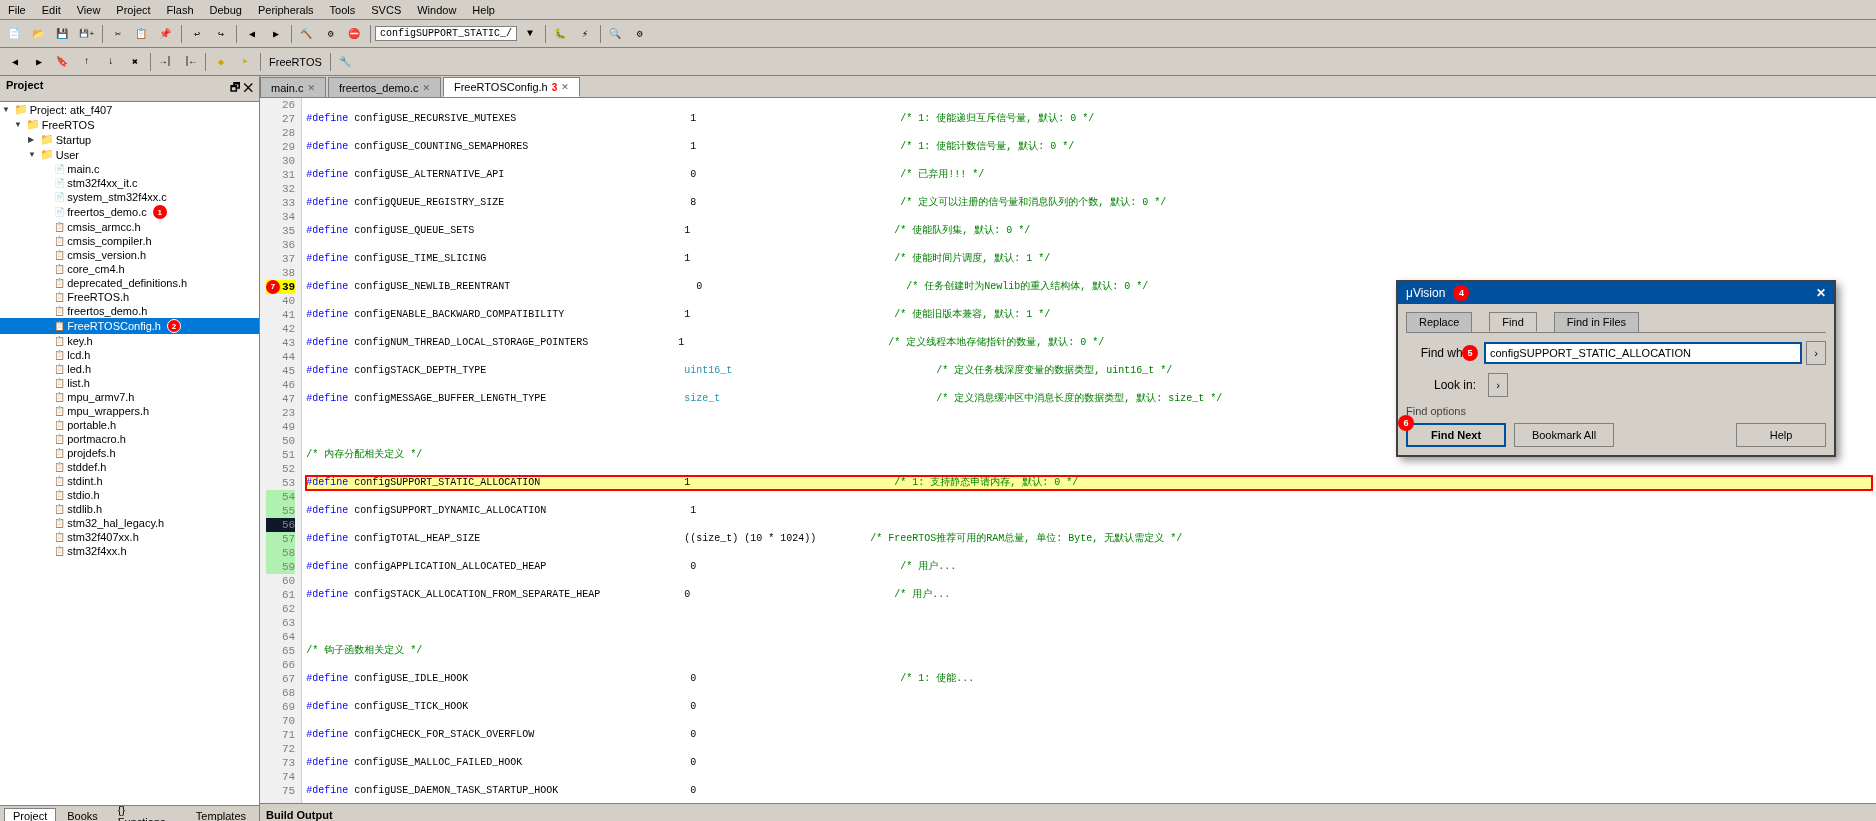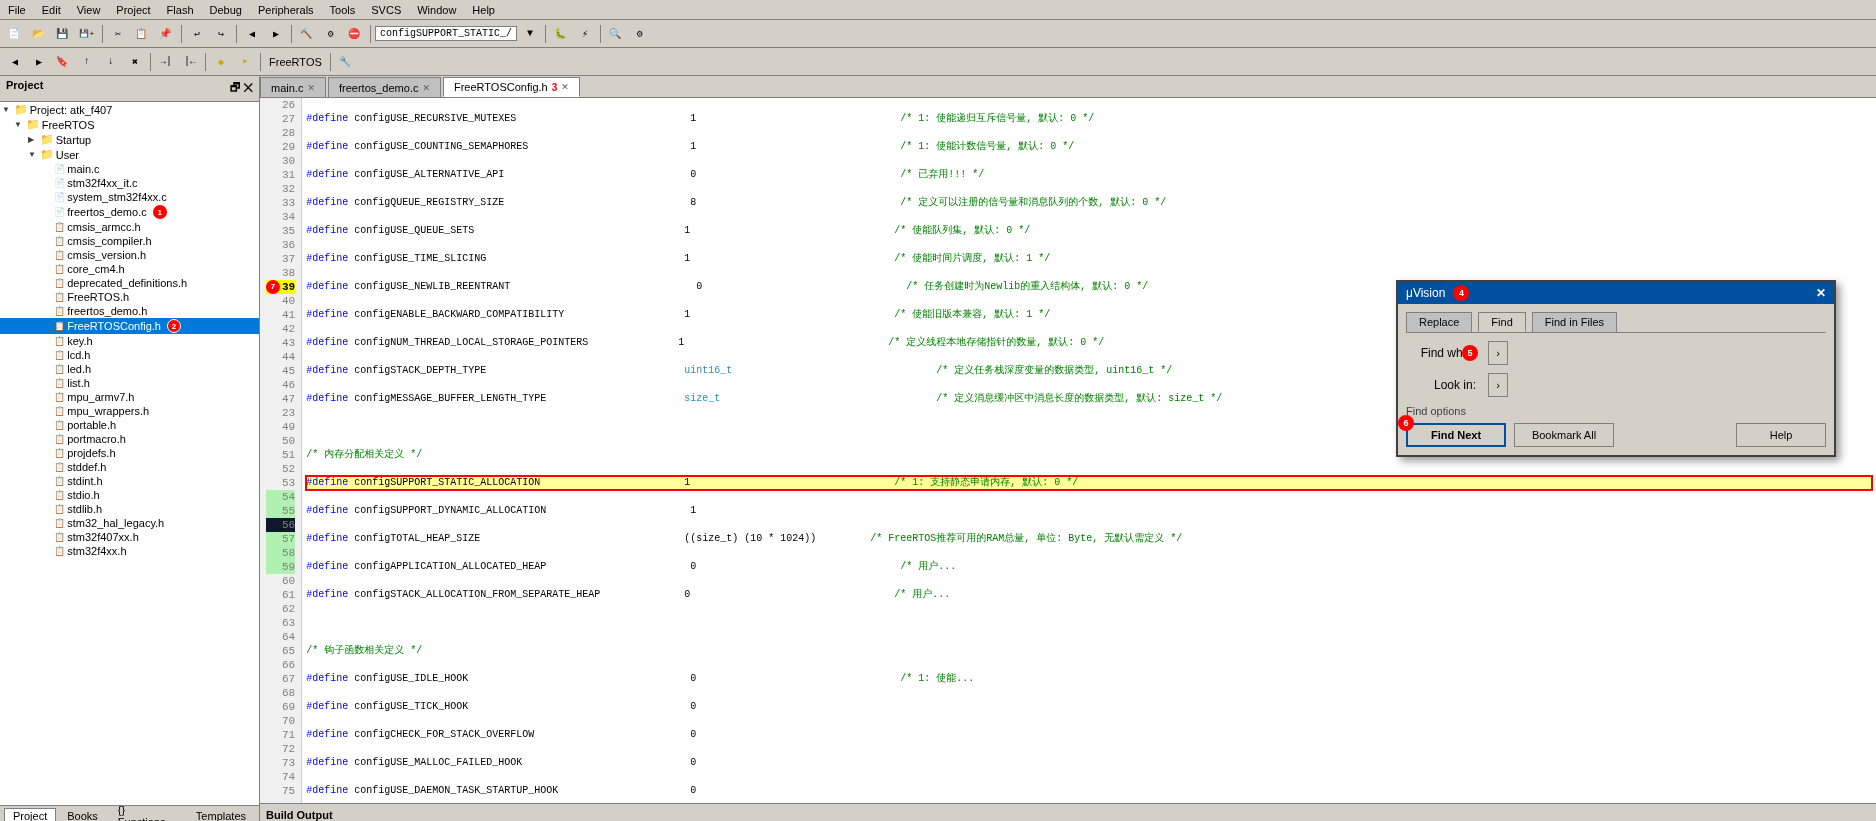--- a/index.html
+++ b/index.html
@@ -47,21 +47,21 @@
     .bottom-tab.active { background: white; border: 1px solid #808080; }
     
     
     .build-output { background: #d4d0c8; height: 22px; border-top: 1px solid #808080; display: flex; align-items: center; padding: 0 6px; font-family: Arial, sans-serif; font-size: 11px; font-weight: bold; }
     
     
     .find-dialog { position: fixed; right: 40px; top: 280px; width: 440px; background: #d4d0c8; border: 2px solid #404040; box-shadow: 4px 4px 8px rgba(0,0,0,0.4); z-index: 100; font-family: Arial, sans-serif; font-size: 12px; }
     .dialog-title { background: #0050a0; color: white; padding: 3px 8px; display: flex; justify-content: space-between; align-items: center; font-size: 12px; }
     .dialog-close { cursor: pointer; font-weight: bold; color: white; }
     .dialog-body { padding: 8px; }
-    .dialog-tabs { display: flex; gap: 6px; margin-bottom: 8px; border-bottom: 1px solid #808080; }
+    .dialog-tabs { display: flex; gap: 17px; margin-bottom: 8px; border-bottom: 1px solid #808080; }
     .dialog-tab { padding: 3px 12px; border: 1px solid #808080; border-bottom: none; background: #c0c0c0; cursor: pointer; font-size: 11px; }
     .dialog-tab.active { background: #d4d0c8; border-bottom: 1px solid #d4d0c8; }
     .dialog-row { display: flex; align-items: center; margin-bottom: 8px; gap: 8px; }
     .dialog-label { width: 70px; text-align: right; font-size: 12px; }
     .dialog-input { flex: 1; height: 22px; border: 2px solid #0050a0; padding: 2px 4px; font-size: 11px; font-family: Arial; }
     .dialog-select { flex: 1; height: 22px; border: 1px solid #808080; font-size: 11px; }
     .dialog-section-title { font-size: 11px; margin-bottom: 6px; color: #404040; }
     .dialog-options { display: grid; grid-template-columns: 1fr 1fr; gap: 4px; margin-bottom: 10px; }
     .dialog-checkbox { display: flex; align-items: center; gap: 4px; font-size: 11px; }
     .dialog-buttons { display: flex; gap: 8px; justify-content: flex-start; }
@@ -465,20 +465,21 @@
     <div class="dialog-tabs">
       <div class="dialog-tab">Replace</div>
       <div class="dialog-tab active">Find</div>
       <div class="dialog-tab">Find in Files</div>
     </div>
     <div class="dialog-row">
       <label class="dialog-label">Find what:</label>
       <div style="flex:1; position:relative; display:flex; align-items:center;">
 
         <span style="position:absolute; left:-22px; background:red; color:white; border-radius:50%; width:16px; height:16px; display:inline-flex; align-items:center; justify-content:center; font-size:9px; font-weight:bold;">5</span>
+        <input type="text" class="dialog-input" style="flex: 1 1 0%;" value="configSUPPORT_STATIC_ALLOCATION">
         <button class="dialog-btn" style="margin-left:4px; min-width:20px; padding:2px;">›</button>
       </div>
     </div>
     <div class="dialog-row">
       <label class="dialog-label">Look in:</label>
       <button class="dialog-btn" style="min-width:20px; padding:2px; margin-left:4px;">›</button>
     </div>
     <div class="dialog-section-title">Find options</div>
     <div class="dialog-buttons">
 

